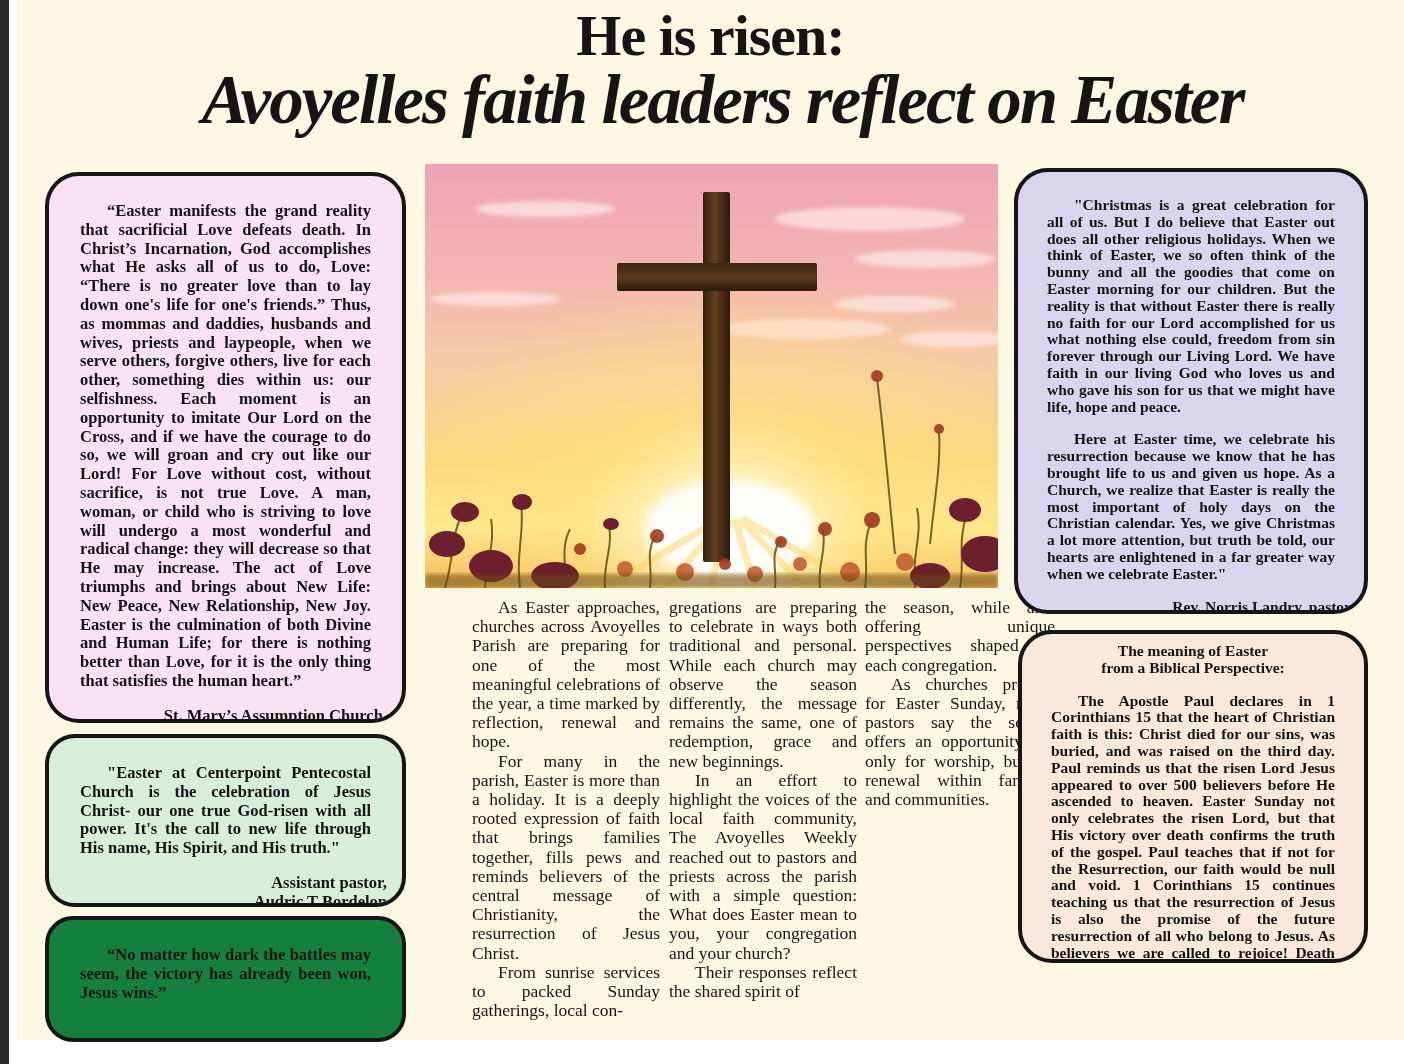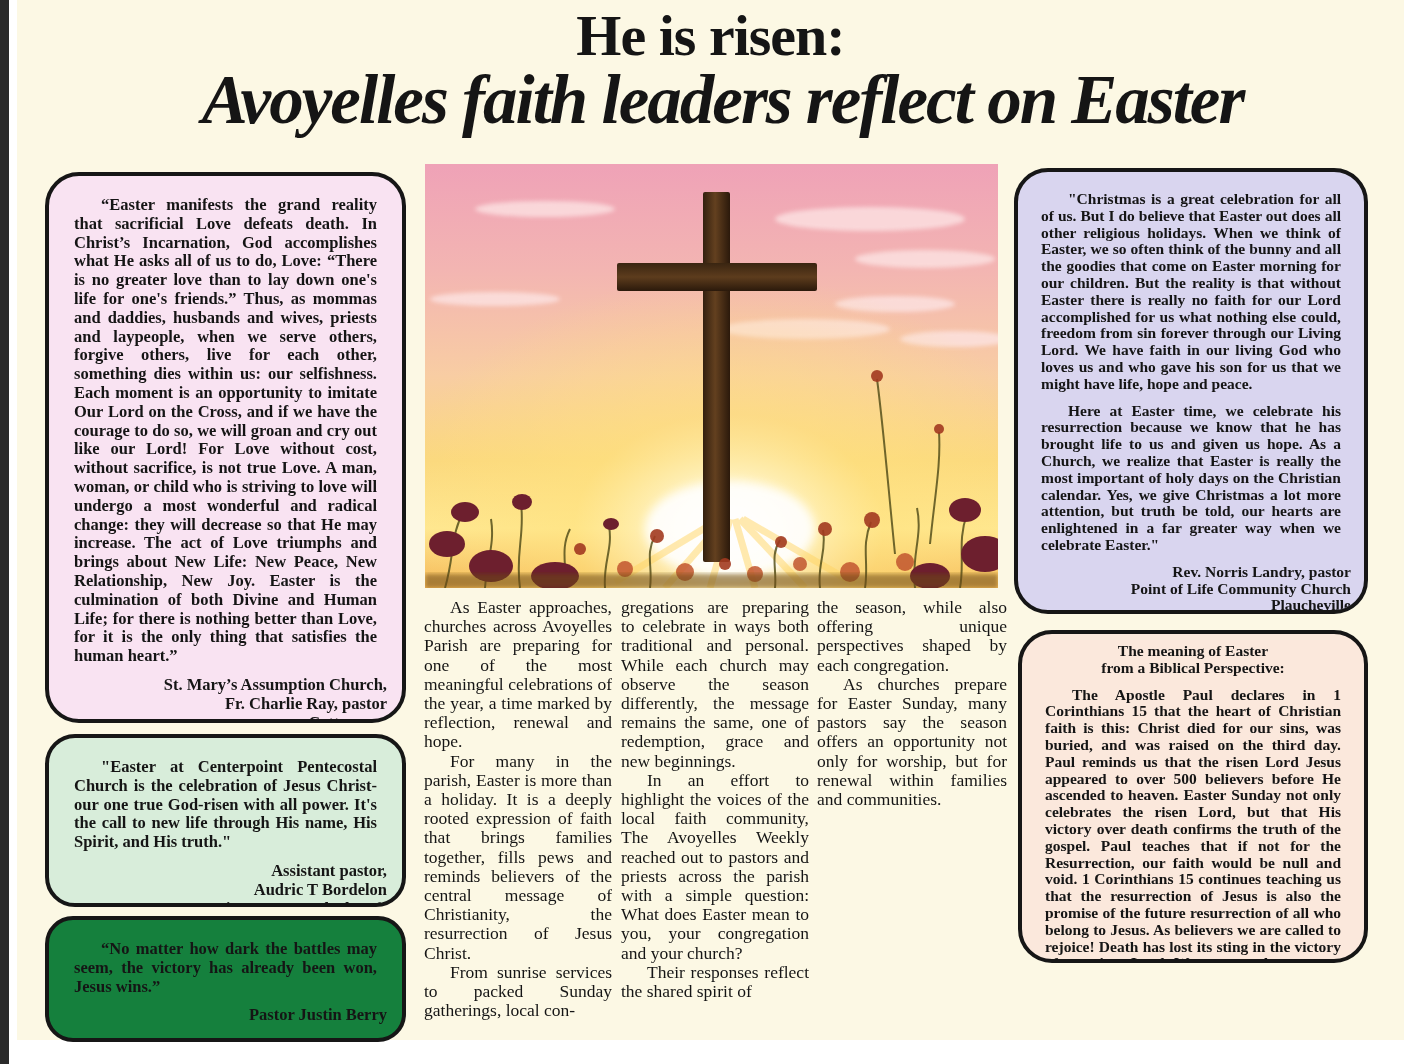--- a/index.html
+++ b/index.html
@@ -16,30 +16,30 @@
   .headline-main{
     position:absolute;left:17px;top:64px;width:1387px;text-align:center;
     font-size:69px;font-weight:bold;font-style:italic;line-height:1.05;letter-spacing:-2px;
     white-space:nowrap;
     padding-left:12px;
   }
   .quote-box{
     position:absolute;border:4px solid #161616;border-radius:34px;
     box-sizing:border-box;font-weight:bold;text-align:justify;overflow:hidden;
   }
-  .quote-box .box-body p{margin:10px;text-indent:27px;}
+  .quote-box .box-body p{margin:16px;text-indent:27px;}
   .quote-box .box-title{text-align:center;text-indent:0;}
   .quote-box .box-attr{text-align:right;}
   .qb-left{font-size:16.5px;line-height:18.8px;padding:10px 15px;}
   .qb-right{font-size:15.5px;line-height:16.8px;padding:9px 13px;}
   .photo{position:absolute;left:425px;top:164px;width:573px;height:424px;}
   .photo svg{display:block;}
   .article-col{
     position:absolute;top:598px;height:446px;font-size:17.5px;line-height:19.2px;
-    text-align:justify;overflow:hidden;
+    text-align:justify;overflow:hidden;margin-left:48px;
   }
   .article-col p{margin:0;text-indent:26px;}
   .article-col p.noindent{text-indent:0;}
   .col-1{left:424px;width:188px;}
   .col-2{left:621px;width:188px;}
   .col-3{left:817px;width:190px;}
 </style>
 </head>
 <body>
 
@@ -69,21 +69,20 @@
       <div>Audric T Bordelon</div>
       <div>Centerpoint Pentecostal Church</div>
     </div>
 </div>
 
 <div class="quote-box qb-left" style="left: 45px; top: 916px; width: 361px; height: 126px; border-radius: 28px; background: #15803d;">
   <div class="box-body">
       <p>“No matter how dark the battles may seem, the victory has already been won, Jesus wins.”</p>
     </div>
   <div class="box-attr">
-      <div>Pastor Justin Berry</div>
     </div>
 </div>
 
 <div class="photo">
   <svg width="573" height="424" viewBox="0 0 573 424" xmlns="http://www.w3.org/2000/svg">
     <defs>
       <linearGradient id="sky" x1="0" y1="0" x2="0" y2="1">
         <stop offset="0" stop-color="#efa2b7"></stop>
         <stop offset="0.25" stop-color="#f3b5b2"></stop>
         <stop offset="0.5" stop-color="#f8cda3"></stop>

